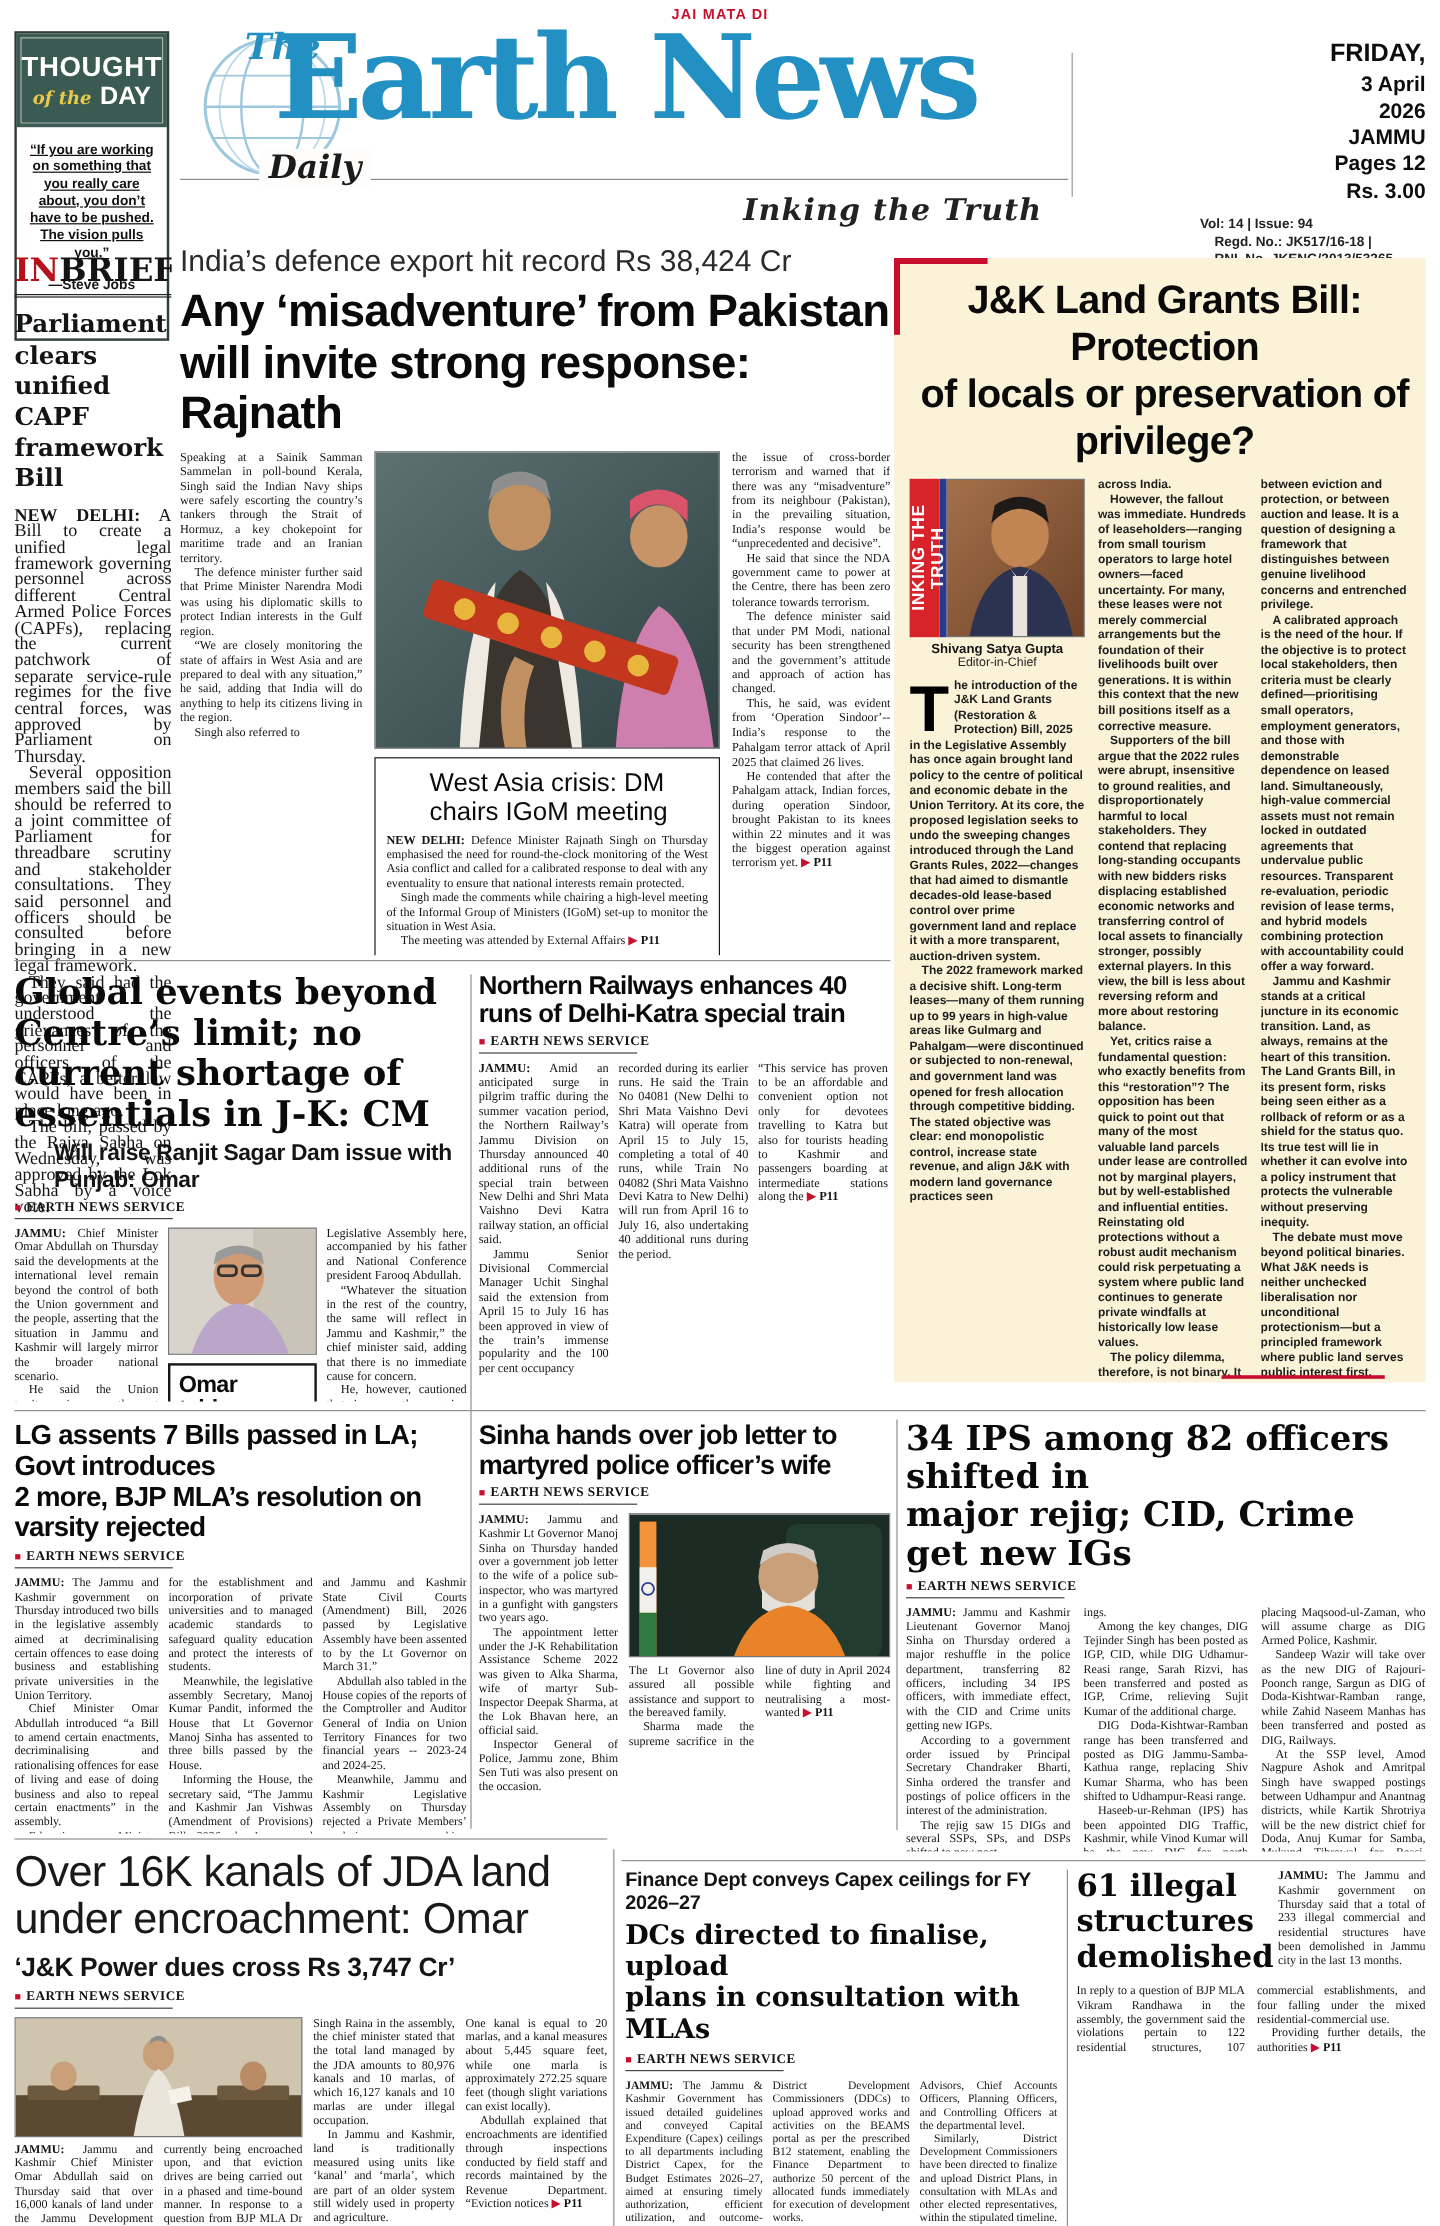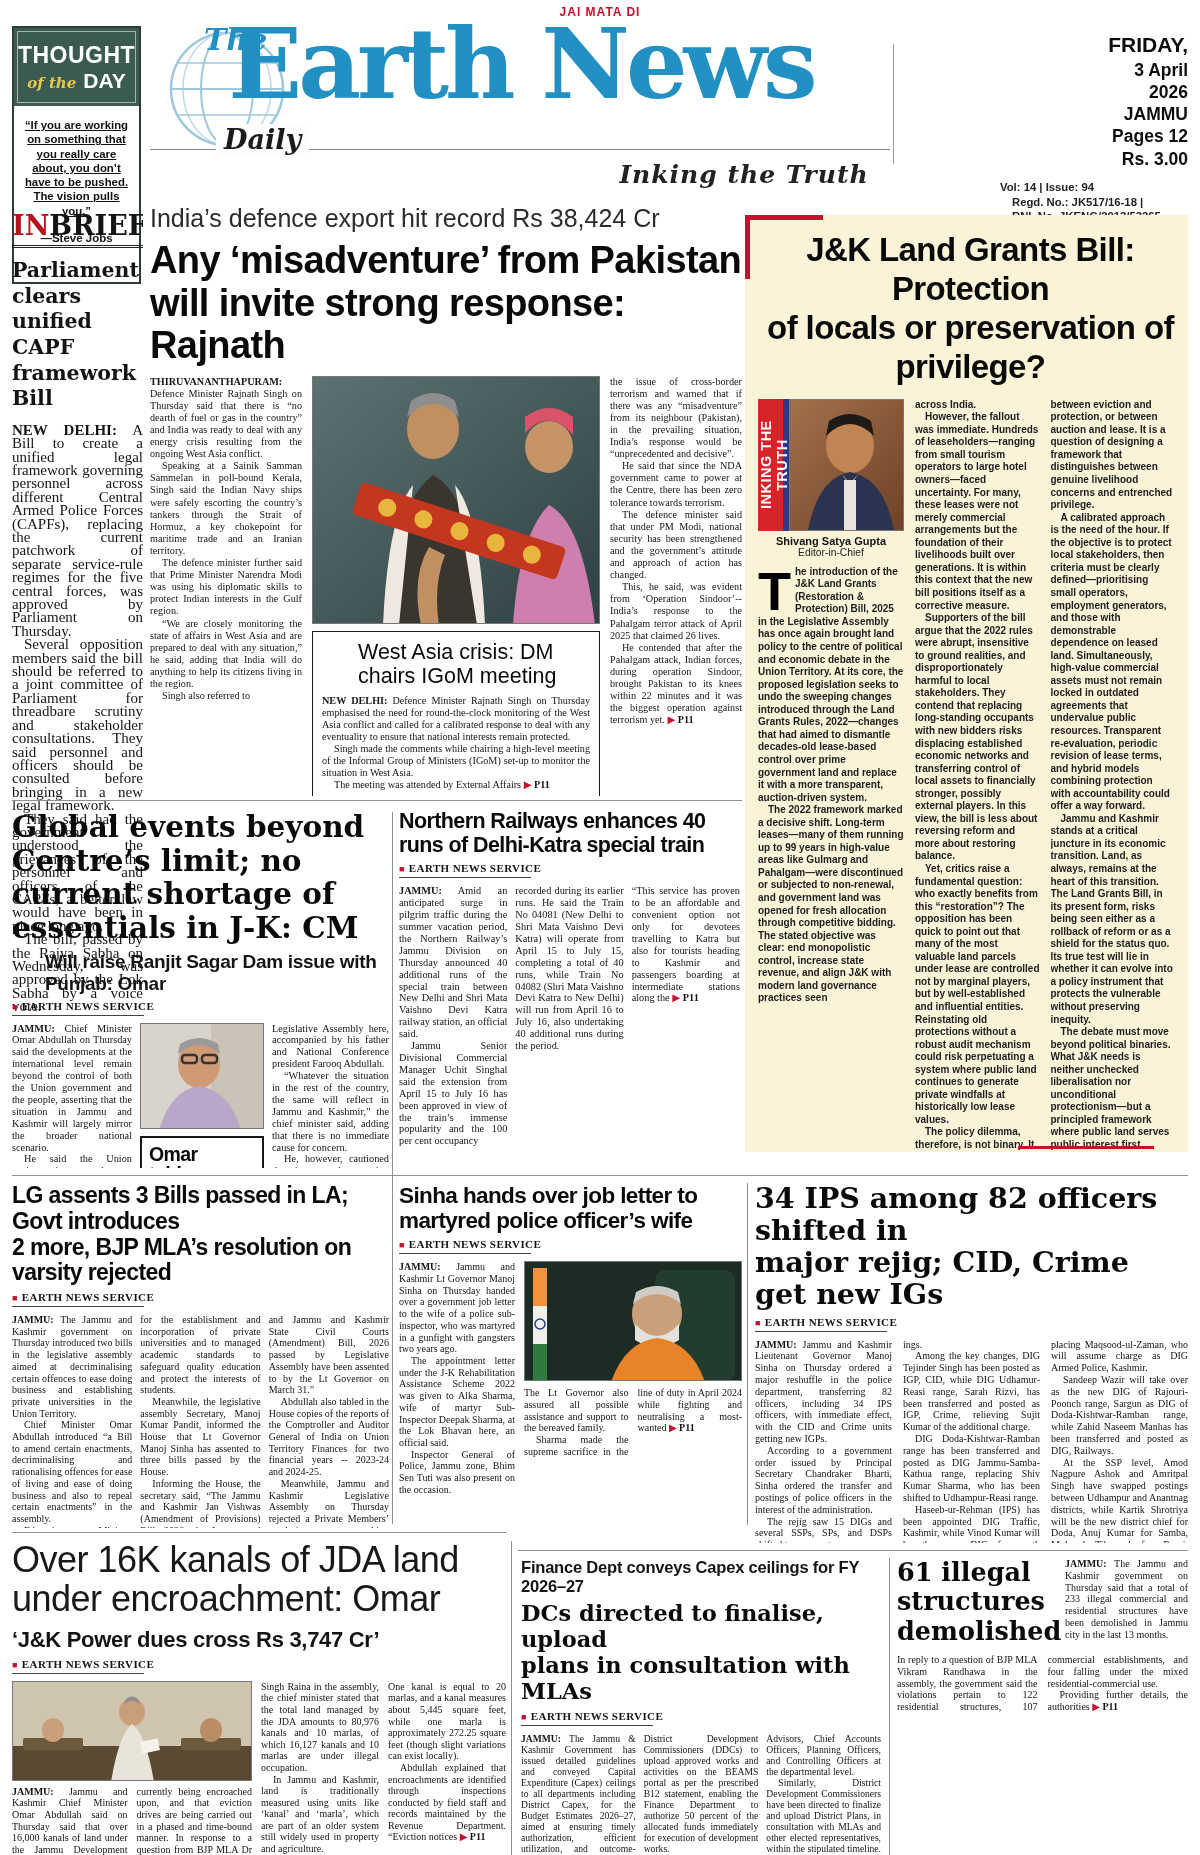--- a/index.html
+++ b/index.html
@@ -210,21 +210,20 @@
         <p class="para">Separately, Congress leader Rahul Gandhi said the government is bent on legally perpetuating the injustice of discrimination against CAPF jawans through the bill and asserted that his party <span class="jump">▶</span>&nbsp;<span class="pref">P11</span></p>
       </div>
   </div>
 
   <div class="abs rajnath">
     <div class="kicker">India’s defence export hit record Rs 38,424 Cr</div>
     <div class="hl cond rajnath-hl">Any ‘misadventure’ from Pakistan
 will invite strong response: Rajnath</div>
     <div class="cols rajnath-body">
       <div class="colx raj-c1">
-          <p class="para"><b>THIRUVANANTHAPURAM:</b> Defence Minister Rajnath Singh on Thursday said that there is “no dearth of fuel or gas in the country” and India was ready to deal with any energy crisis resulting from the ongoing West Asia conflict.</p>
           <p class="para">Speaking at a Sainik Samman Sammelan in poll-bound Kerala, Singh said the Indian Navy ships were safely escorting the country’s tankers through the Strait of Hormuz, a key chokepoint for maritime trade and an Iranian territory.</p>
           <p class="para">The defence minister further said that Prime Minister Narendra Modi was using his diplomatic skills to protect Indian interests in the Gulf region.</p>
           <p class="para">“We are closely monitoring the state of affairs in West Asia and are prepared to deal with any situation,” he said, adding that India will do anything to help its citizens living in the region.</p>
           <p class="para">Singh also referred to</p>
         </div>
       <div class="raj-mid">
         <div class="photo-frame" style="height:248px">
           <svg width="286" height="248" viewBox="0 0 286 248">
             <rect width="286" height="248" fill="#4c5f60"></rect>
             <rect width="286" height="248" fill="url(#g1)"></rect>
@@ -380,21 +379,21 @@
         </div>
       <div class="colx nor-c">
           <p class="para">“This service has proven to be an affordable and convenient option not only for devotees travelling to Katra but also for tourists heading to Kashmir and passengers boarding at intermediate stations along the <span class="jump">▶</span>&nbsp;<span class="pref">P11</span></p>
         </div>
     </div>
   </div>
 
   <div class="abs hdiv hdiv2"></div>
 
   <div class="abs lg">
-    <div class="hl cond lg-hl">LG assents 3 Bills passed in LA; Govt introduces
+    <div class="hl cond lg-hl">LG assents 7 Bills passed in LA; Govt introduces
 2 more, BJP MLA’s resolution on varsity rejected</div>
     <div class="byline"><span class="bsq">■</span><span>EARTH NEWS SERVICE</span></div>
     <div class="cols lg-body">
       <div class="colx lg-c">
           <p class="para"><b>JAMMU:</b> The Jammu and Kashmir government on Thursday introduced two bills in the legislative assembly aimed at decriminalising certain offences to ease doing business and establishing private universities in the Union Territory.</p>
           <p class="para">Chief Minister Omar Abdullah introduced “a Bill to amend certain enactments, decriminalising and rationalising offences for ease of living and ease of doing business and also to repeal certain enactments” in the assembly.</p>
           <p class="para">Education Minister Sakeena Itoo introduced a bill</p>
         </div>
       <div class="colx lg-c">
           <p class="para">for the establishment and incorporation of private universities and to managed academic standards to safeguard quality education and protect the interests of students.</p>

